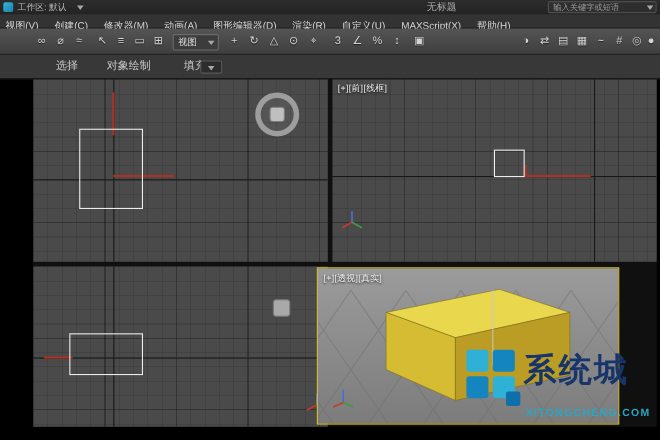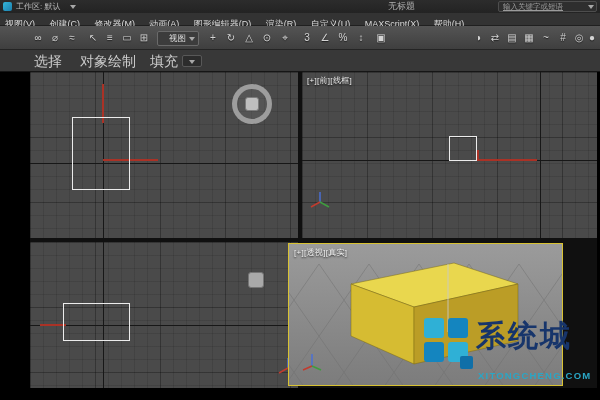--- a/index.html
+++ b/index.html
@@ -15,44 +15,44 @@
   .workspace { position:absolute; left:16px; top:0; height:13px; line-height:13px;
                font-size:8px; color:#b8b8b8; }
   .ws-caret { position:absolute; left:70px; top:5px; }
   .apptitle { position:absolute; left:50%; transform:translateX(-50%); top:0; height:13px;
               line-height:13px; font-size:9px; color:#cfcfcf; white-space:nowrap; }
   .doctitle { position:absolute; left:388px; top:0; height:13px; line-height:13px;
               font-size:9px; color:#b0b0b0; white-space:nowrap;text-align:center; }
   .searchbox { position:absolute; left:498px; top:1px; width:99px; height:11px;
                background:#2e2e2e; border:1px solid #4d4d4d; border-radius:2px;
                font-size:7.5px; color:#9c9c9c; line-height:9px; padding:0 10px 0 4px;
-               white-space:nowrap; overflow:hidden;text-decoration:underline; }
+               white-space:nowrap; overflow:hidden; }
 
   .menubar { position:absolute; left:0; top:13px; width:600px; height:13px;
              background:#333333; border-bottom:1px solid #202020; 
              white-space:nowrap; }
   .menu-item { display:inline-block; padding:0 5px; font-size:9px; color:#dadada;
                line-height:12px; }
 
   .toolbar { position:absolute; left:0; top:26px; width:600px; height:24px;
              background:linear-gradient(#545454,#3f3f3f); border-bottom:1px solid #242424; }
   .ticon { position:absolute; top:4px; width:16px; height:16px; color:#d4d4d4;
            font-size:10px; line-height:16px; text-align:center;
            text-shadow:0 1px 1px rgba(0,0,0,.6); }
   .tb-dd { position:absolute; top:5px; height:15px; background:#3c3c3c;
            border:1px solid #6a6a6a; border-radius:2px; color:#dcdcdc;
            font-size:8.5px; line-height:12px; padding:0 12px 0 4px;
-           white-space:nowrap; overflow:hidden;text-align:right; }
+           white-space:nowrap; overflow:hidden; }
   .tb-dd.dim { color:#949494; }
   .tb-dd .caret { position:absolute; right:3px; top:5px; }
 
   .tabrow { position:absolute; left:0; top:50px; width:600px; height:22px;
             background:#383838; border-bottom:1px solid #161616; }
-  .rtab { position:absolute; top:0; height:22px; line-height:22px; font-size:14px;
-          color:#cccccc; }
+  .rtab { position:absolute; top:0; height:22px; line-height:22px; font-size:10px;
+          color:#cccccc;margin-left:17px; }
   .tab-min { position:absolute; left:182px; top:5px; width:20px; height:12px;
              background:#2c2c2c; border:1px solid #585858; border-radius:2px; }
   .tab-min .caret { position:absolute; left:6px; top:4px; }
 
   .caret { width:0; height:0; border-left:3px solid transparent;
            border-right:3px solid transparent; border-top:4px solid #a8a8a8; }
 
   
   .vpwrap { position:absolute; left:30px; top:72px; width:567px; height:316px;
             background:#101010; }

